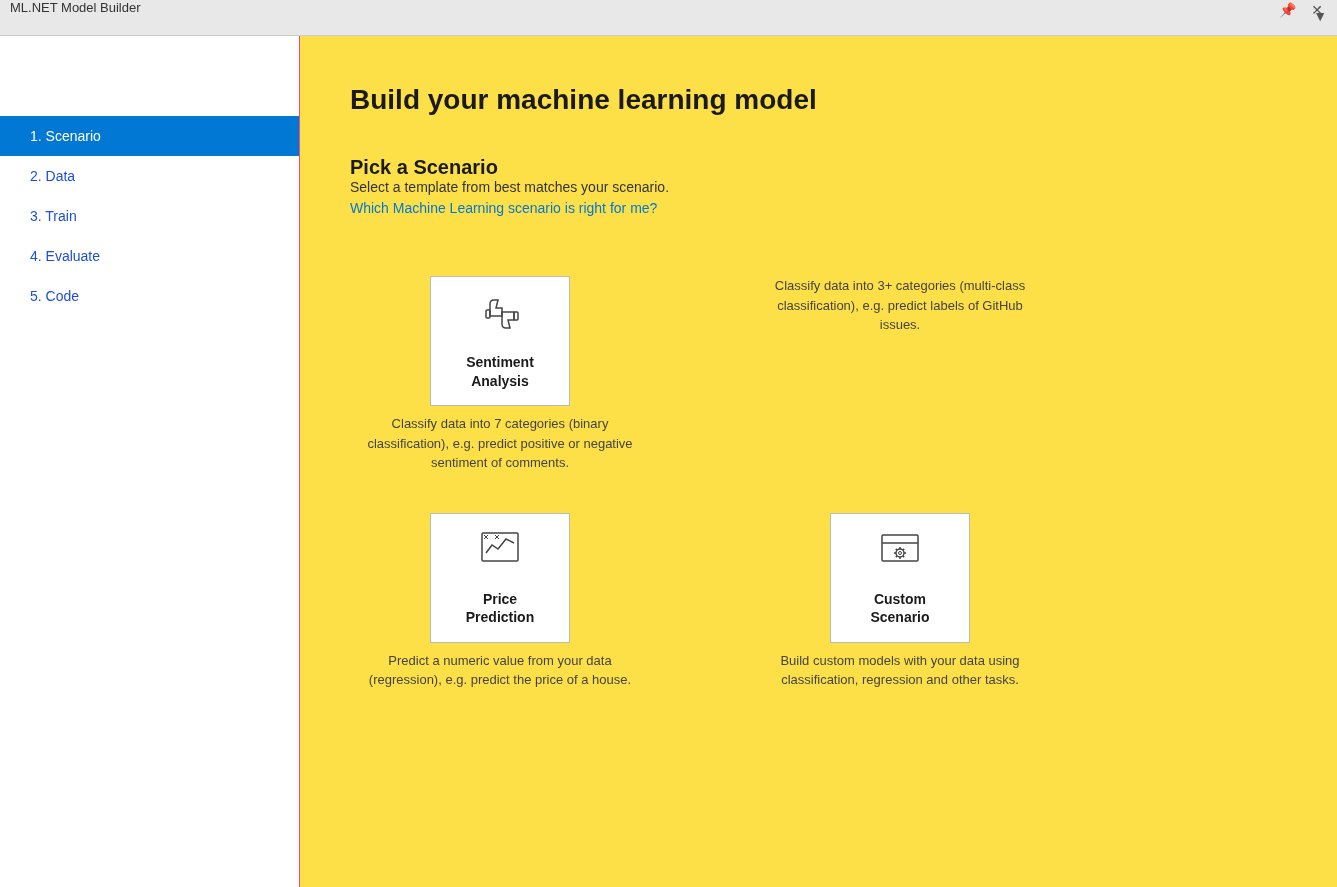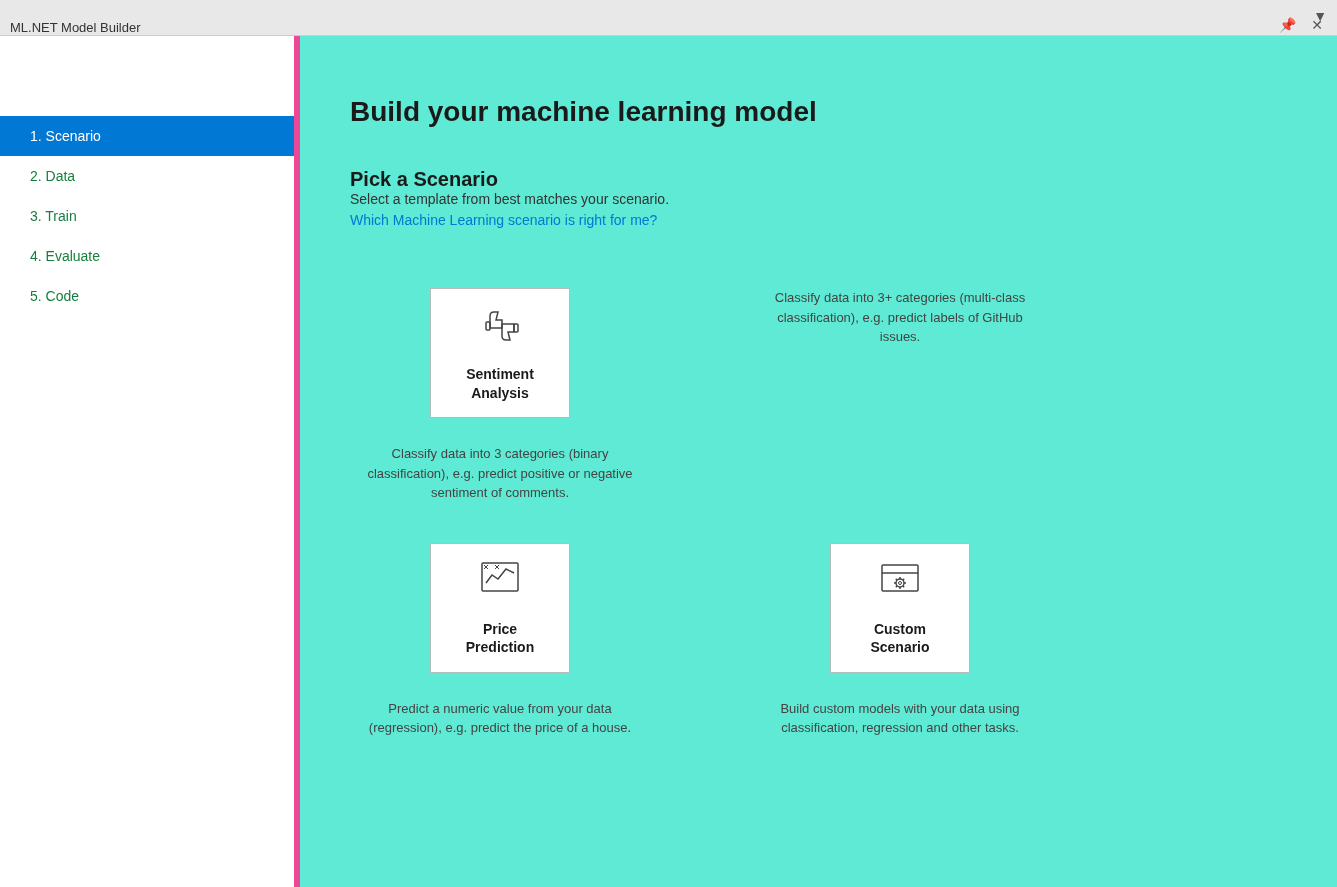--- a/index.html
+++ b/index.html
@@ -5,21 +5,21 @@
     * { box-sizing: border-box; margin: 0; padding: 0; }
     body {
       font-family: 'Segoe UI', sans-serif;
       background: #f5f5f5;
       width: 1337px;
       height: 887px;
       overflow: hidden;
     }
     .title-bar {
       display: flex;
-      align-items: flex-end;
+      align-items: flex-start;
       background: #e8e8e8;
       height: 36px;
       padding: 0 10px;
       border-bottom: 1px solid #ccc;
       font-size: 13px;
       color: #333;
     }
     .title-bar-title {
       flex: 1;
     }
@@ -45,38 +45,38 @@
     .main-container {
       display: flex;
       height: calc(887px - 36px);
       background: #fff;
     }
     .sidebar {
       width: 300px;
       min-width: 300px;
       background: #fff;
       padding: 80px 0 0 0;
-      border-right: 6px solid #ec4899;
+      border-right: 1px solid #ec4899;
     }
     .sidebar-item {
       padding: 12px 30px;
       font-size: 14px;
-      color: #15803d;
+      color: #1d4ed8;
       cursor: pointer;
     }
     .sidebar-item.active {
       background: #0078d4;
       color: #fff;
       font-weight: 500;
     }
     .content-area {
       flex: 1;
-      padding: 60px 50px 40px 50px;
+      padding: 48px 50px 40px 50px;
       overflow-y: auto;
-      background: #5eead4;
+      background: #fde047;
     }
     .page-title {
       font-size: 28px;
       font-weight: 700;
       color: #1a1a1a;
       margin-bottom: 40px;
     }
     .section-title {
       font-size: 20px;
       font-weight: 700;
@@ -111,21 +111,21 @@
     .scenario-card {
       width: 140px;
       height: 130px;
       border: 1.5px solid #bbb;
       display: flex;
       flex-direction: column;
       align-items: center;
       justify-content: center;
       cursor: pointer;
       background: #fff;
-      margin-bottom: 26px;
+      margin-bottom: 8px;
     }
     .scenario-icon {
       font-size: 36px;
       margin-bottom: 8px;
       color: #444;
     }
     .scenario-label {
       font-size: 14px;
       font-weight: 700;
       color: #1a1a1a;
@@ -195,21 +195,21 @@
                 <path d="M10 18 L10 10 Q10 6 14 6 L18 6 L16 14 L22 14 L22 22 L12 22 L10 22 Z" stroke="#444" stroke-width="1.5" fill="none"></path>
                 <rect x="6" y="16" width="4" height="8" rx="1" stroke="#444" stroke-width="1.5" fill="none"></rect>
 
                 <path d="M22 22 L22 30 Q22 34 26 34 L30 34 L28 26 L34 26 L34 18 L24 18 L22 18 Z" stroke="#444" stroke-width="1.5" fill="none"></path>
                 <rect x="34" y="18" width="4" height="8" rx="1" stroke="#444" stroke-width="1.5" fill="none"></rect>
               </g>
             </svg>
           </span>
           <span class="scenario-label">Sentiment<br>Analysis</span>
         </div>
-        <div class="scenario-desc">Classify data into 3 categories (binary classification), e.g. predict positive or negative sentiment of comments.</div>
+        <div class="scenario-desc">Classify data into 7 categories (binary classification), e.g. predict positive or negative sentiment of comments.</div>
       </div>
 
       <div class="scenario-col">
         <div class="scenario-desc">Classify data into 3+ categories (multi-class classification), e.g. predict labels of GitHub issues.</div>
       </div>
 
       <div class="scenario-col">
         <div class="scenario-card">
           <span class="scenario-icon">
             <svg class="svg-icon" viewBox="0 0 44 44" fill="none" xmlns="http://www.w3.org/2000/svg">

